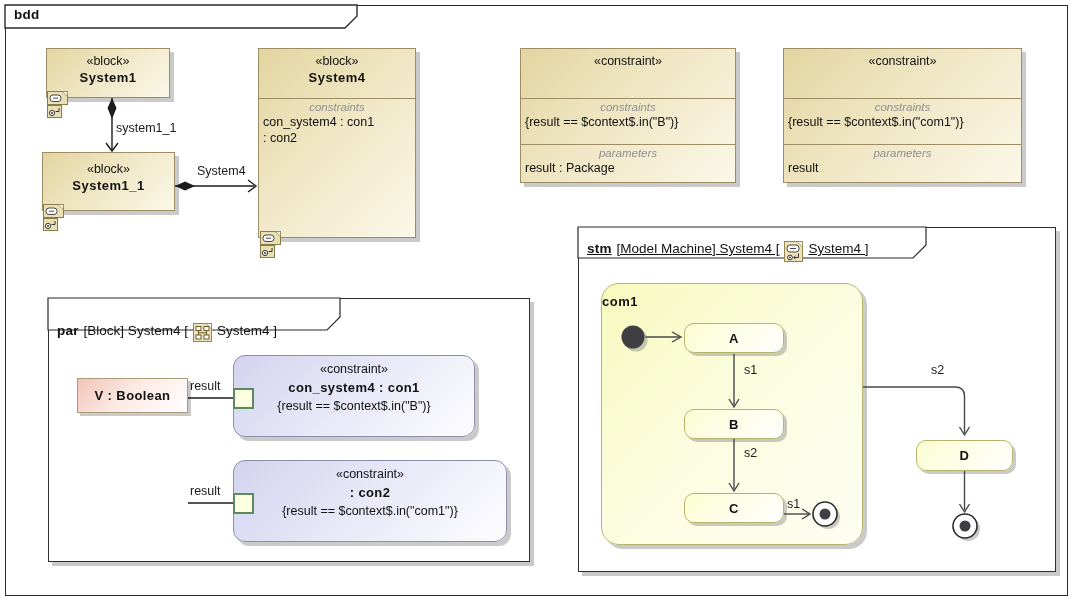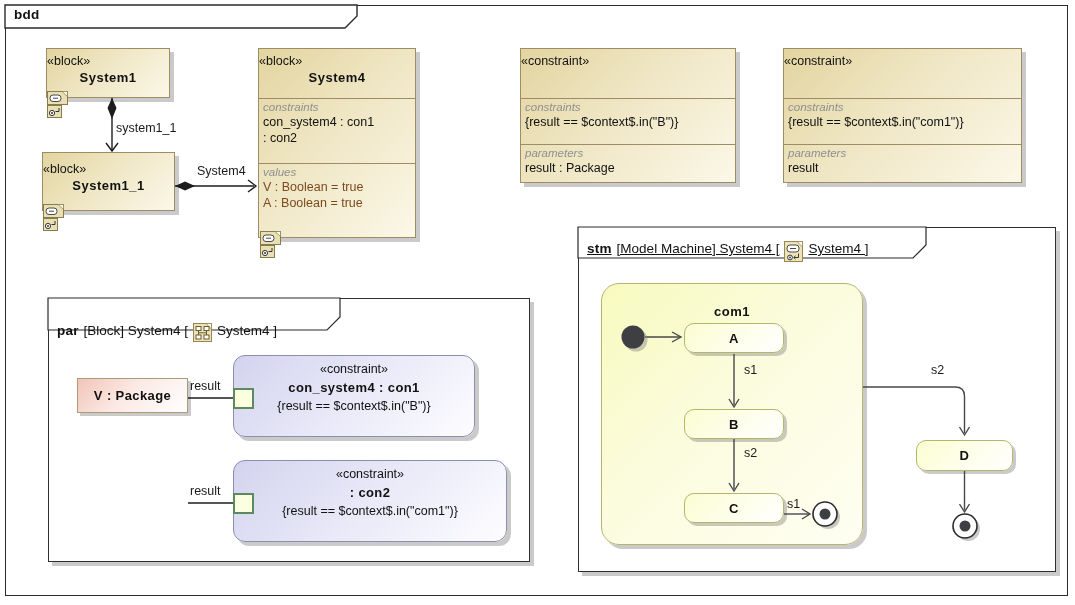--- a/index.html
+++ b/index.html
@@ -11,44 +11,44 @@
 
   .frame{position:absolute;border:1.2px solid #2e2e2e;background:#fff;box-shadow:4px 4px 0 rgba(128,128,128,.42);}
 
   .tabtext{position:absolute;z-index:3;display:flex;gap:5px;font-size:13.5px;white-space:nowrap;}
   .tabtext b{letter-spacing:.2px;}
 
   .block{position:absolute;border:1px solid #9c8d64;z-index:1;
          background:linear-gradient(135deg,#e3d5a0 0%,#efe6c4 45%,#fcf8e8 100%);
          box-shadow:4px 4px 0 rgba(128,128,128,.42);}
   .bhead{padding-top:4px;}
-  .stype{font-size:12.5px;line-height:16px;}
+  .stype{font-size:12.5px;text-align:center;line-height:16px;}
   .bname{font-size:13px;font-weight:bold;text-align:center;line-height:18px;letter-spacing:.5px;}
   .compartment{border-top:1px solid #9c8d64;padding:1px 4px 0 4px;}
-  .cop-label{font-size:11.5px;font-style:italic;color:#8f8f8f;text-align:left;line-height:14px;}
+  .cop-label{font-size:11.5px;font-style:italic;color:#8f8f8f;text-align:center;line-height:14px;}
   .cline{font-size:12.5px;line-height:16px;white-space:nowrap;}
   .vline{font-size:12.5px;line-height:16px;color:#7a4a1e;white-space:nowrap;}
 
   .part-box{position:absolute;z-index:1;border:1px solid #ab9b79;
             background:linear-gradient(135deg,#f2c4b8 0%,#fbe9e4 45%,#ffffff 100%);
             box-shadow:3px 3px 0 rgba(128,128,128,.42);
             display:flex;align-items:center;justify-content:center;
             font-size:13px;font-weight:bold;letter-spacing:.4px;}
   .con-box{position:absolute;z-index:1;border:1px solid #8d8dae;border-radius:12px;
            background:linear-gradient(135deg,#d3d3ef 0%,#e9e9f8 50%,#fdfdff 100%);
            box-shadow:4px 4px 0 rgba(128,128,128,.42);text-align:center;padding-top:5px;}
   .con-box .stype{line-height:17px;}
   .con-box .cname{font-size:13px;font-weight:bold;line-height:19px;letter-spacing:.4px;}
   .con-box .cexpr{font-size:12.5px;line-height:18px;}
   .port{position:absolute;z-index:1;width:21px;height:21px;background:#fbffdf;border:2px solid #5c8a5f;}
 
   .comp-state{position:absolute;z-index:1;border:1px solid #b5b56e;border-radius:18px;
               background:linear-gradient(135deg,#f7fabe 0%,#fbfcdd 45%,#fefef2 100%);
               box-shadow:4px 4px 0 rgba(128,128,128,.42);}
-  .comp-state .title{font-size:13px;font-weight:bold;text-align:center;padding-top:20px;letter-spacing:.5px;}
+  .comp-state .title{font-size:13px;font-weight:bold;padding-top:10px;letter-spacing:.5px;}
   .state{position:absolute;z-index:1;border:1px solid #b5b56e;border-radius:10px;
          background:linear-gradient(135deg,#fbfdd2 0%,#fdfee8 50%,#ffffff 100%);
          box-shadow:3px 3px 0 rgba(128,128,128,.42);
          display:flex;align-items:center;justify-content:center;
          font-size:13px;font-weight:bold;letter-spacing:.4px;}
 
   .flabel{position:absolute;z-index:3;font-size:12.5px;white-space:nowrap;color:#1a1a1a;}
   .badge{position:absolute;z-index:3;}
 </style>
 </head>
@@ -75,25 +75,20 @@
   <div class="block" style="left:258px;top:48px;width:158px;height:190px;">
     <div class="bhead" style="height:49px;">
       <div class="stype">«block»</div>
       <div class="bname">System4</div>
     </div>
     <div class="compartment" style="height:65px;">
       <div class="cop-label">constraints</div>
       <div class="cline">con_system4 : con1</div>
       <div class="cline">: con2</div>
     </div>
-    <div class="compartment" style="height:76px;">
-      <div class="cop-label">values</div>
-      <div class="vline">V : Boolean = true</div>
-      <div class="vline">A : Boolean = true</div>
-    </div>
   </div>
 
   <div class="block" style="left:520px;top:48px;width:216px;height:135px;">
     <div class="bhead" style="height:49px;">
       <div class="stype">«constraint»</div>
     </div>
     <div class="compartment" style="height:46px;">
       <div class="cop-label">constraints</div>
       <div class="cline">{result == $context$.in("B")}</div>
     </div>
@@ -113,21 +108,21 @@
     </div>
     <div class="compartment" style="height:40px;">
       <div class="cop-label">parameters</div>
       <div class="cline">result</div>
     </div>
   </div>
 
   <div class="frame" style="left:48px;top:298px;width:482px;height:264px;"></div>
 
   <div class="part-box" style="left:77px;top:378px;width:111px;height:35px;">
-    <span>V : Package</span>
+    <span>V : Boolean</span>
   </div>
 
   <div class="con-box" style="left:233px;top:355px;width:242px;height:82px;">
     <div class="stype">«constraint»</div>
     <div class="cname">con_system4 : con1</div>
     <div class="cexpr">{result == $context$.in("B")}</div>
   </div>
   <div class="con-box" style="left:233px;top:460px;width:274px;height:82px;">
     <div class="stype">«constraint»</div>
     <div class="cname">: con2</div>

